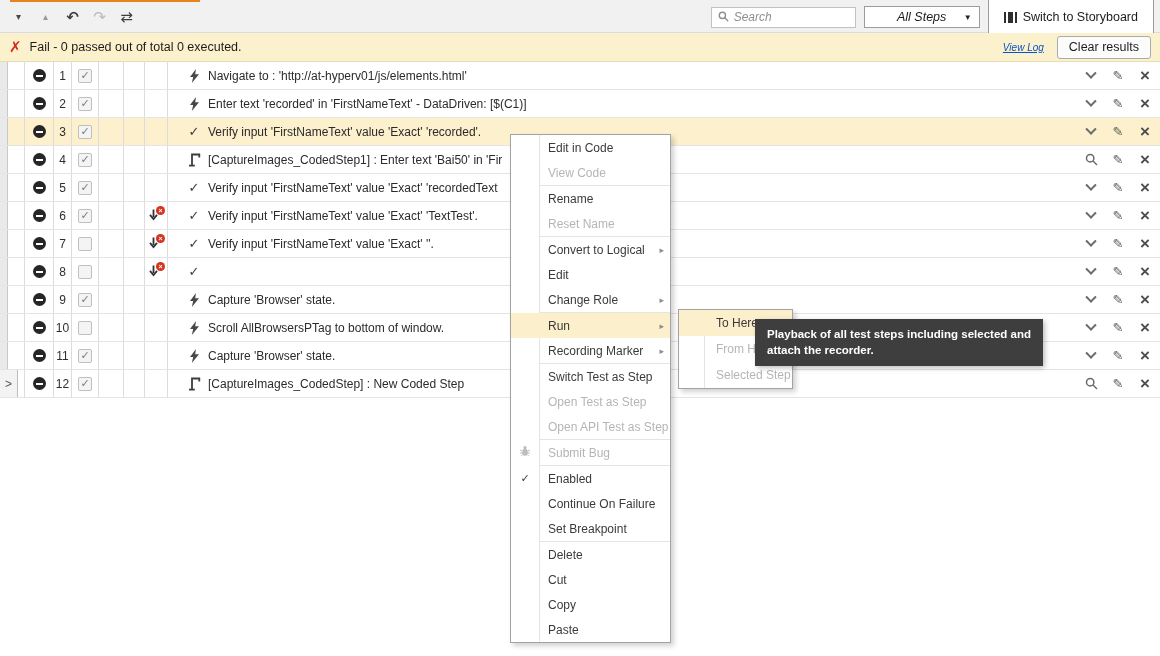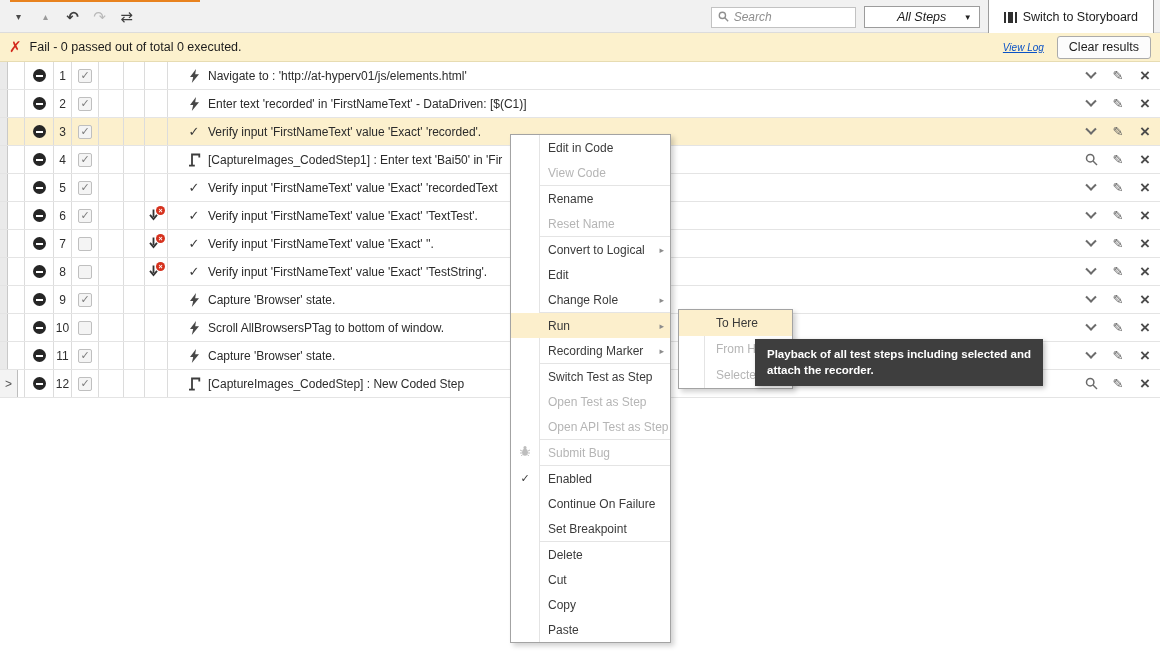--- a/index.html
+++ b/index.html
@@ -92,21 +92,21 @@
   .mi .arr { position:absolute; right:6px; font-size:9px; color:#8c8c8c; }
   .msep { height:1px; background:#e4e4e4; margin-left:29px; }
   
   .submenu { position:absolute; left:678px; top:309px; width:115px; background:#fff; border:1px solid #a3a3a3;
     box-shadow:3px 3px 5px rgba(0,0,0,0.18); z-index:11;text-align:right; }
   .submenu .vline { position:absolute; left:25px; top:0; bottom:0; width:1px; background:#e4e4e4; }
   .submenu .mi { height:26px; }
   .submenu .mi .gut { width:25px; }
   .submenu .mi .lab { padding-left:12px; }
   
-  .tooltip { position:absolute; left:755px; top:339px; background:#3e3e3e; color:#fff;
+  .tooltip { position:absolute; left:755px; top:319px; background:#3e3e3e; color:#fff;
     font-size:11.5px; font-weight:bold; padding:7px 12px 8px 12px; line-height:16px;
     white-space:nowrap; z-index:12; box-shadow:2px 2px 5px rgba(0,0,0,0.25); }
 </style>
 </head>
 <body>
 
 <div class="screen">
   <div class="accent"></div>
 
   <div class="toolbar">
@@ -399,21 +399,20 @@
         <div class="cell c-e1"></div>
         <div class="cell c-e2"></div>
         <div class="cell c-marker">
           <span class="marker-ic"><svg width="12" height="14" viewBox="0 0 12 14" fill="none" stroke="#333" stroke-width="1.8">
               <path d="M5.5 1.5 V9"></path>
               <path d="M2 6.8 L5.5 11 L9 6.8"></path>
             </svg><span class="marker-badge">×</span></span>
         </div>
         <div class="cell c-content">
           <span class="verify-glyph">✓</span>
-          <span>Verify input 'FirstNameText' value 'Exact' 'TestString'.</span>
         </div>
         <div class="acts">
           <span class="act">
             <span class="chev"></span>
           </span>
           <span class="act pencil">✎</span>
           <span class="act xact">×</span>
         </div>
       </div>
       <div class="srow">

